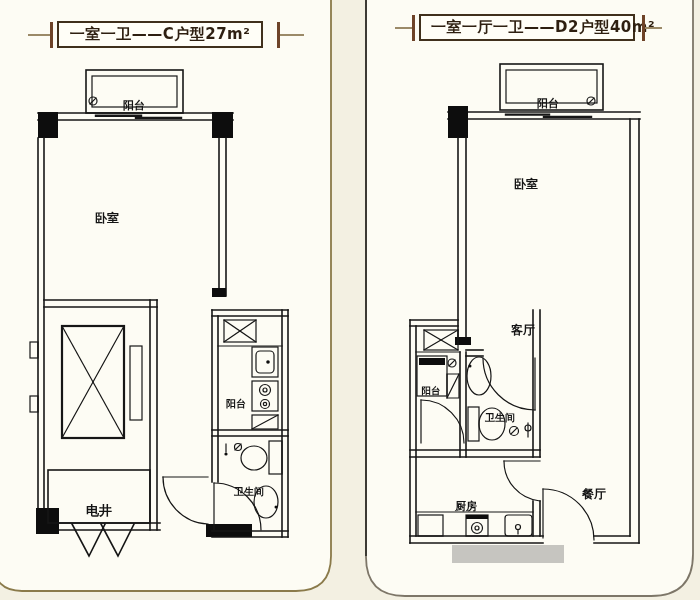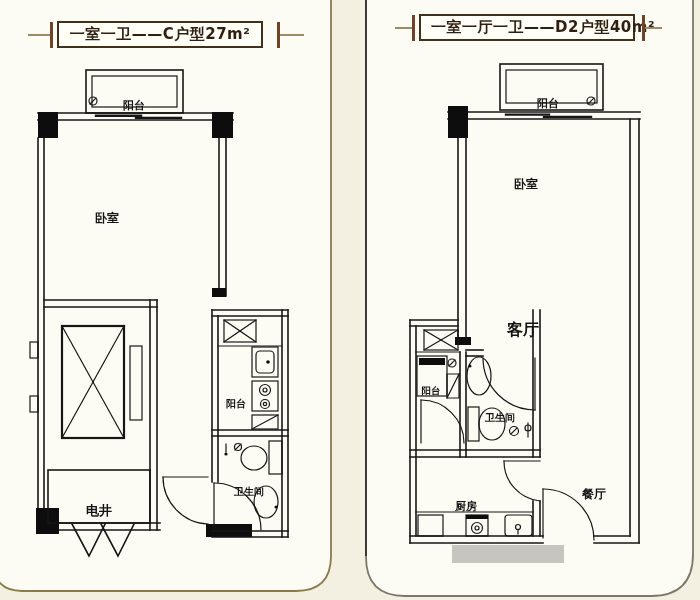--- a/index.html
+++ b/index.html
@@ -307,20 +307,20 @@
   </div>
 
   <span class="room-label" style="left:134px;top:91px;font-size:11px;">阳台</span>
   <span class="room-label" style="left:107px;top:204px;font-size:12px;">卧室</span>
   <span class="room-label" style="left:236px;top:390px;font-size:10px;">阳台</span>
   <span class="room-label" style="left:249px;top:478px;font-size:10px;">卫生间</span>
   <span class="room-label" style="left:99px;top:496px;font-size:13px;">电井</span>
 
   <span class="room-label" style="left:548px;top:89px;font-size:11px;">阳台</span>
   <span class="room-label" style="left:526px;top:170px;font-size:12px;">卧室</span>
-  <span class="room-label" style="left:523px;top:316px;font-size:16px;text-align:center;">客厅</span>
+  <span class="room-label" style="left:523px;top:316px;font-size:12px;text-align:center;">客厅</span>
   <span class="room-label" style="left:431px;top:377px;font-size:9.5px;">阳台</span>
   <span class="room-label" style="left:500px;top:404px;font-size:10px;">卫生间</span>
   <span class="room-label" style="left:466px;top:492px;font-size:11px;">厨房</span>
   <span class="room-label" style="left:594px;top:480px;font-size:12px;">餐厅</span>
 
 
 </div>
 
 </body></html>

